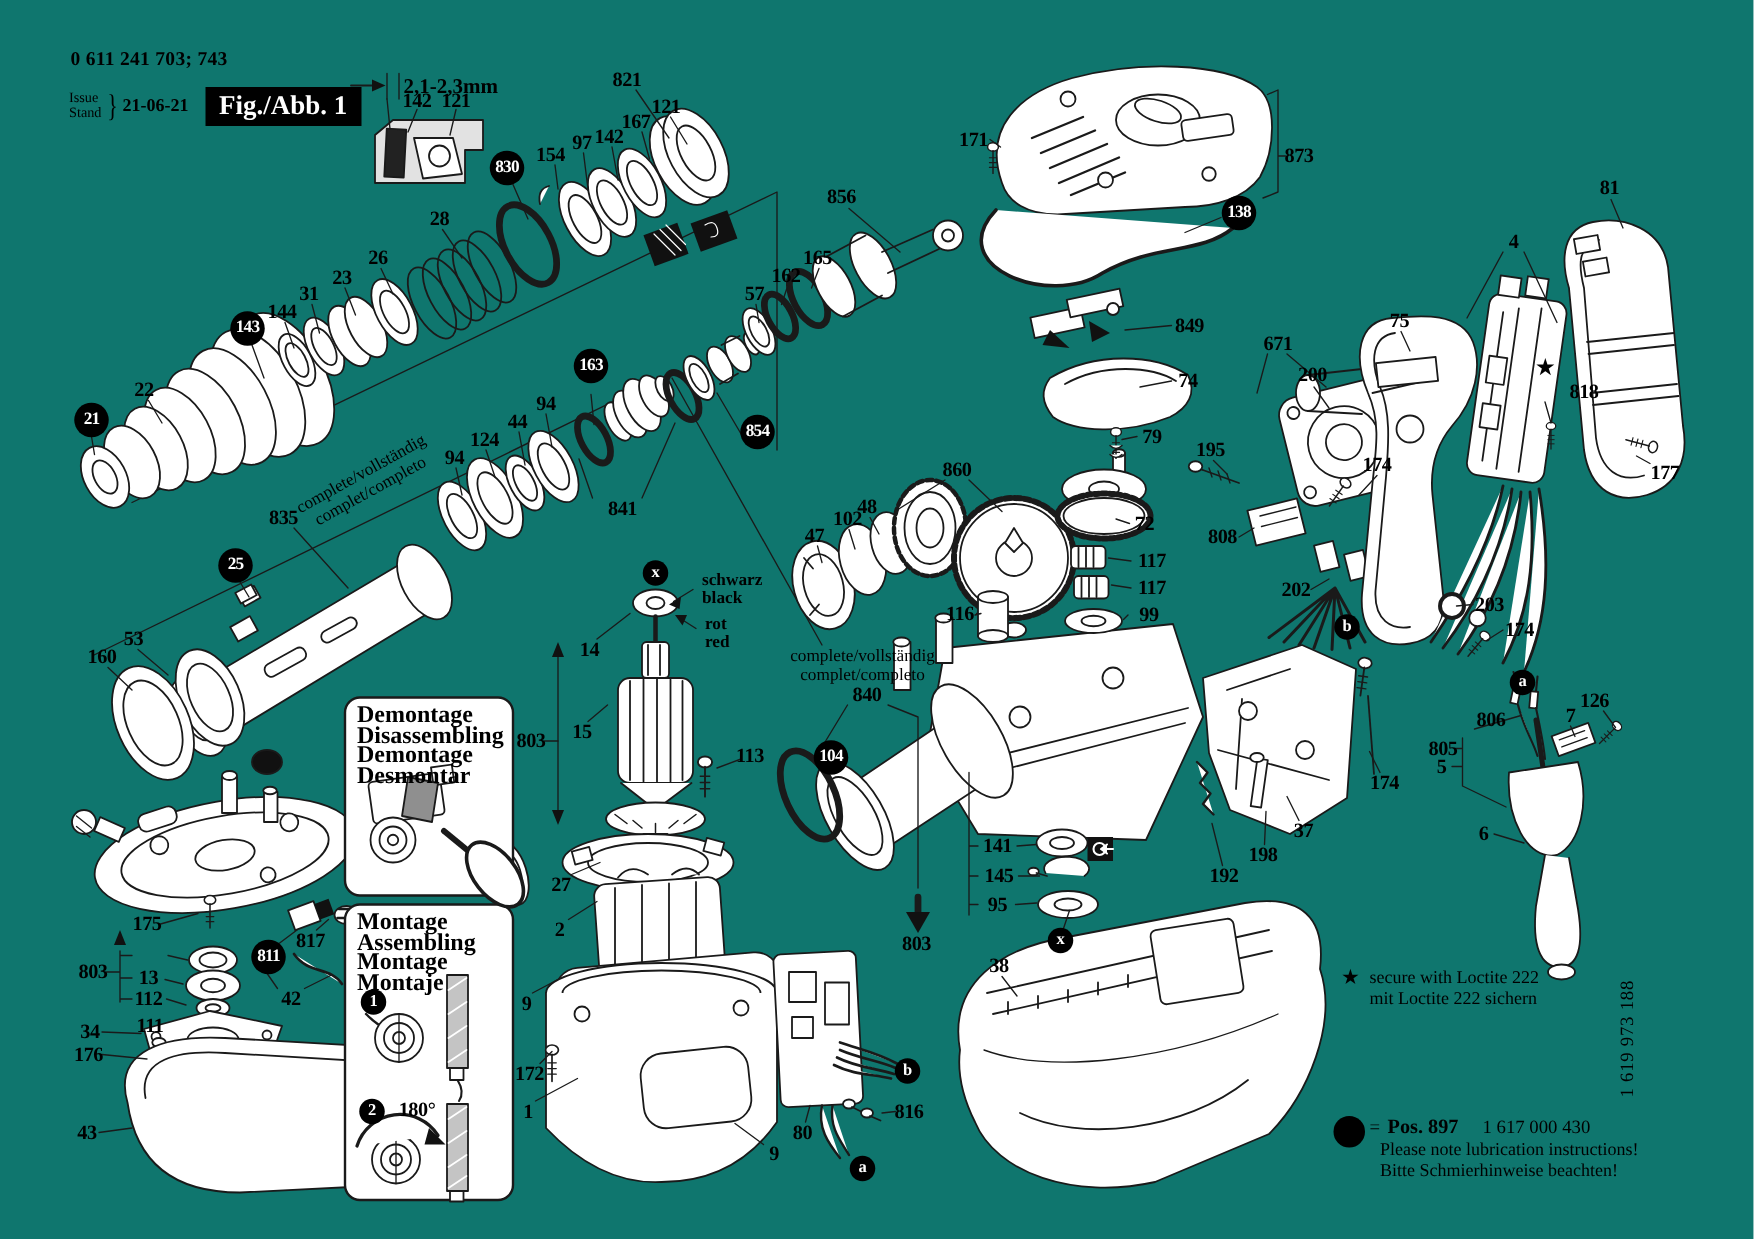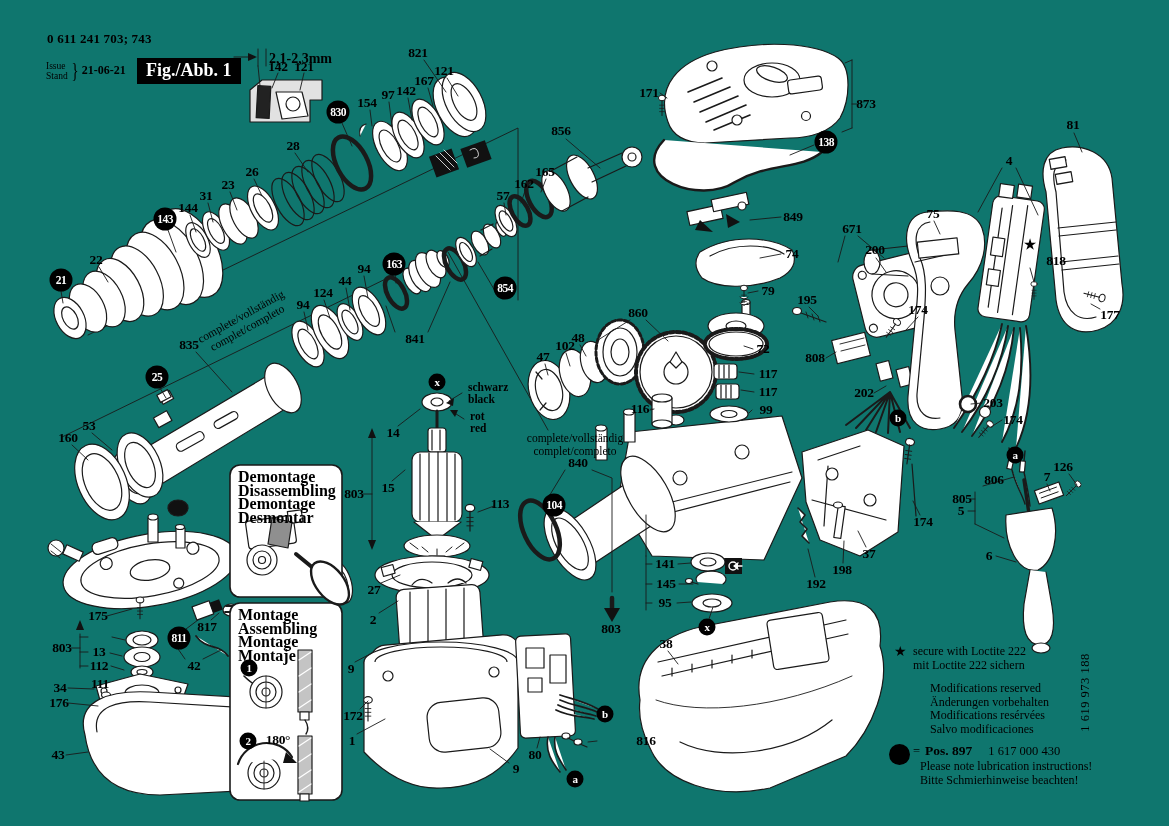--- a/index.html
+++ b/index.html
@@ -581,26 +581,20 @@
   <div>Assembling</div>
   <div>Montage</div>
   <div>Montaje</div>
 </div>
 
 <div class="lbl star" style="left:894px;top:643px">★</div>
 <div class="lbl note" style="left:913px;top:645px">
   <div>secure with Loctite 222</div>
   <div>mit Loctite 222 sichern</div>
 </div>
-<div class="lbl note" style="left:930px;top:682px">
-  <div>Modifications reserved</div>
-  <div>Änderungen vorbehalten</div>
-  <div>Modifications resérvées</div>
-  <div>Salvo modificaciones</div>
-</div>
 <div class="lbl vnum" style="left:1035px;top:685px">1 619 973 188</div>
 <div class="lbl pos-disc" style="left:889px;top:744px"></div>
 <div class="lbl pos-line" style="left:913px;top:743px">
   <span class="eq">=</span>
   <span class="pl">Pos. 897</span>
   <span class="pn">1 617 000 430</span>
 </div>
 <div class="lbl note" style="left:920px;top:760px">
   <div>Please note lubrication instructions!</div>
   <div>Bitte Schmierhinweise beachten!</div>
@@ -625,40 +619,40 @@
       <div class="callout" style="left: 96px; top: 260px;">22</div>
       <div class="callout d" style="left: 61px; top: 280px;">21</div>
       <div class="callout" style="left: 561px; top: 131px;">856</div>
       <div class="callout" style="left: 545px; top: 172px;">165</div>
       <div class="callout" style="left: 524px; top: 184px;">162</div>
       <div class="callout" style="left: 503px; top: 196px;">57</div>
       <div class="callout" style="left: 364px; top: 269px;">94</div>
       <div class="callout" style="left: 345px; top: 281px;">44</div>
       <div class="callout" style="left: 323px; top: 293px;">124</div>
       <div class="callout" style="left: 303px; top: 305px;">94</div>
-      <div class="callout d" style="left: 394px; top: 264px; text-align: center;">163</div>
+      <div class="callout d" style="left: 394px; top: 244px; text-align: center;">163</div>
       <div class="callout d" style="left: 505px; top: 288px;">854</div>
       <div class="callout" style="left: 415px; top: 339px;">841</div>
       <div class="callout" style="left: 189px; top: 345px;">835</div>
       <div class="callout d" style="left: 157px; top: 377px;">25</div>
       <div class="callout" style="left: 89px; top: 426px;">53</div>
       <div class="callout" style="left: 68px; top: 438px;">160</div>
       <div class="callout l" style="left: 437px; top: 382px;">x</div>
       <div class="callout" style="left: 393px; top: 433px;">14</div>
       <div class="callout" style="left: 388px; top: 488px;">15</div>
       <div class="callout" style="left: 354px; top: 494px;">803</div>
       <div class="callout" style="left: 500px; top: 504px;">113</div>
       <div class="callout" style="left: 374px; top: 590px;">27</div>
       <div class="callout" style="left: 373px; top: 620px;">2</div>
       <div class="callout" style="left: 351px; top: 669px;">9</div>
       <div class="callout" style="left: 353px; top: 716px;">172</div>
       <div class="callout" style="left: 352px; top: 741px;">1</div>
       <div class="callout" style="left: 516px; top: 769px;">9</div>
       <div class="callout" style="left: 535px; top: 755px;">80</div>
-      <div class="callout" style="left: 606px; top: 741px; margin-left: 40px;">816</div>
+      <div class="callout" style="left: 606px; top: 741px;">816</div>
       <div class="callout l" style="left: 605px; top: 714px;">b</div>
       <div class="callout l" style="left: 575px; top: 779px;">a</div>
       <div class="callout" style="left: 666px; top: 644px;">38</div>
       <div class="callout l" style="left: 707px; top: 627px;">x</div>
       <div class="callout" style="left: 611px; top: 629px;">803</div>
       <div class="callout" style="left: 665px; top: 603px;">95</div>
       <div class="callout" style="left: 666px; top: 584px;">145</div>
       <div class="callout" style="left: 665px; top: 564px;">141</div>
       <div class="callout d" style="left: 554px; top: 505px;">104</div>
       <div class="callout" style="left: 578px; top: 463px;">840</div>

